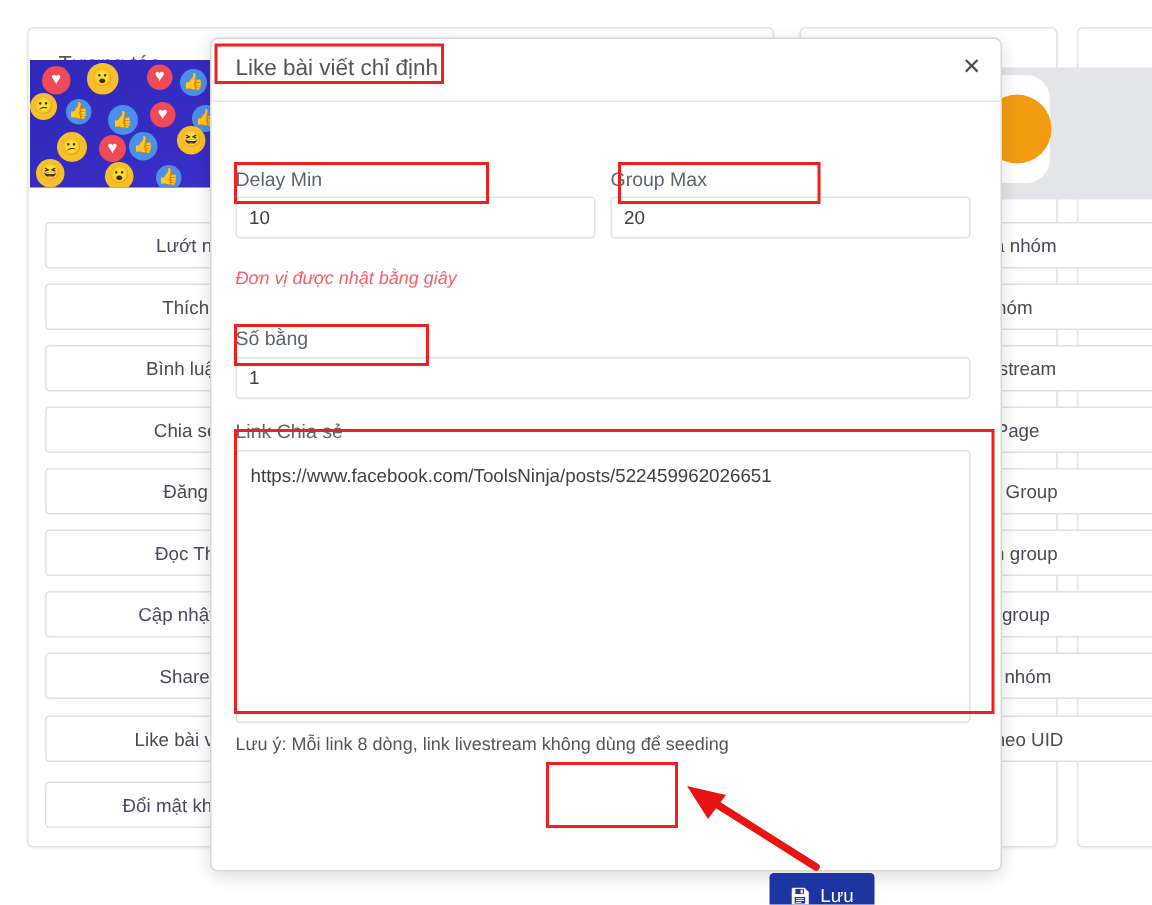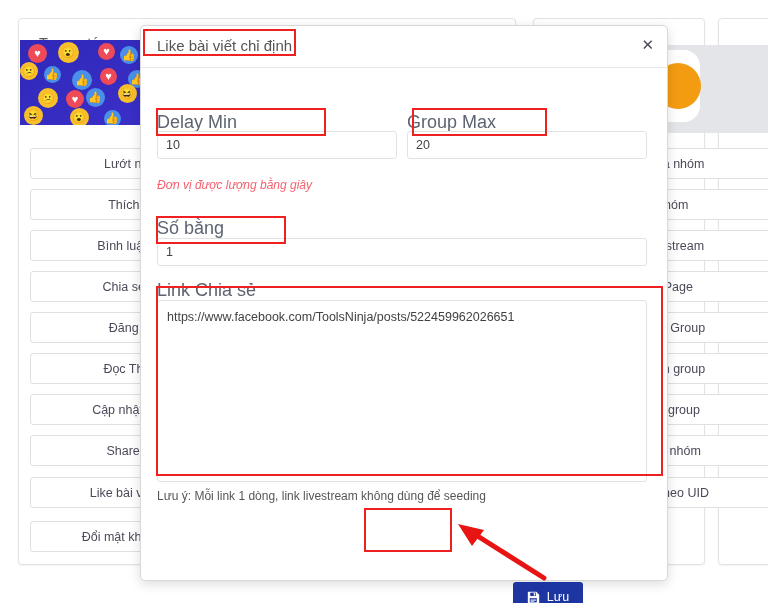--- a/index.html
+++ b/index.html
@@ -95,21 +95,21 @@
   }
   .modal-close {
     position: absolute; right: 13px; top: 11px;
     font-size: 15px; color: #4a4a5a; cursor: pointer;
     line-height: 1; background: none; border: none; padding: 0;
     font-family: "Liberation Sans", sans-serif;
   }
   .modal-body { position: relative; padding: 0; }
 
   .f-label {
-    position: absolute; font-size: 18px; color: #5d6470;
+    position: absolute; font-size: 13px; color: #5d6470;
     white-space: nowrap;
   }
   .f-input {
     position: absolute; height: 28px;
     border: 1px solid #e2e2e2; border-radius: 3px;
     background: #fff; font-size: 12.5px; color: #424242;
     padding: 0 8px; font-family: "Liberation Sans", sans-serif;
     outline: none;
   }
   .f-hint {
@@ -266,29 +266,29 @@
     </div>
 
     <div class="modal-body">
 
       <div class="f-label" style="left:16px; top:44px;">Delay Min</div>
       <input class="f-input" style="left: 16px; top: 63px; width: 240px;" value="10">
 
       <div class="f-label" style="left:266px; top:44px;">Group Max</div>
       <input class="f-input" style="left: 266px; top: 63px; width: 240px;" value="20">
 
-      <div class="f-hint" style="left:16px; top:110px;">Đơn vị được lượng bằng giây</div>
+      <div class="f-hint" style="left:16px; top:110px;">Đơn vị được nhật bằng giây</div>
 
       <div class="f-label" style="left:16px; top:150px;">Số bằng</div>
       <input class="f-input" style="left: 16px; top: 170px; width: 490px;" value="1">
 
       <div class="f-label" style="left:16px; top:212px;">Link Chia sẻ</div>
       <textarea class="f-area" style="left: 16px; top: 232px; width: 490px; height: 182px;">https://www.facebook.com/ToolsNinja/posts/522459962026651</textarea>
 
-      <div class="f-note" style="left:16px; top:421px;">Lưu ý: Mỗi link 1 dòng, link livestream không dùng để seeding</div>
+      <div class="f-note" style="left:16px; top:421px;">Lưu ý: Mỗi link 8 dòng, link livestream không dùng để seeding</div>
 
       <button class="save-btn">
         <svg class="save-icon" viewBox="0 0 16 16">
           <path fill="#ffffff" d="M2 1h9.5L15 4.5V15H2a1 1 0 0 1-1-1V2a1 1 0 0 1 1-1z"></path>
           <rect x="4" y="2" width="7" height="4.2" fill="#1c35a0"></rect>
           <rect x="8.3" y="2.6" width="1.8" height="3" fill="#ffffff"></rect>
           <rect x="3.4" y="8.6" width="8.6" height="5.4" fill="#1c35a0"></rect>
           <rect x="4.4" y="9.6" width="6.6" height="0.8" fill="#ffffff"></rect>
           <rect x="4.4" y="11.1" width="6.6" height="0.8" fill="#ffffff"></rect>
           <rect x="4.4" y="12.6" width="4.4" height="0.8" fill="#ffffff"></rect>

